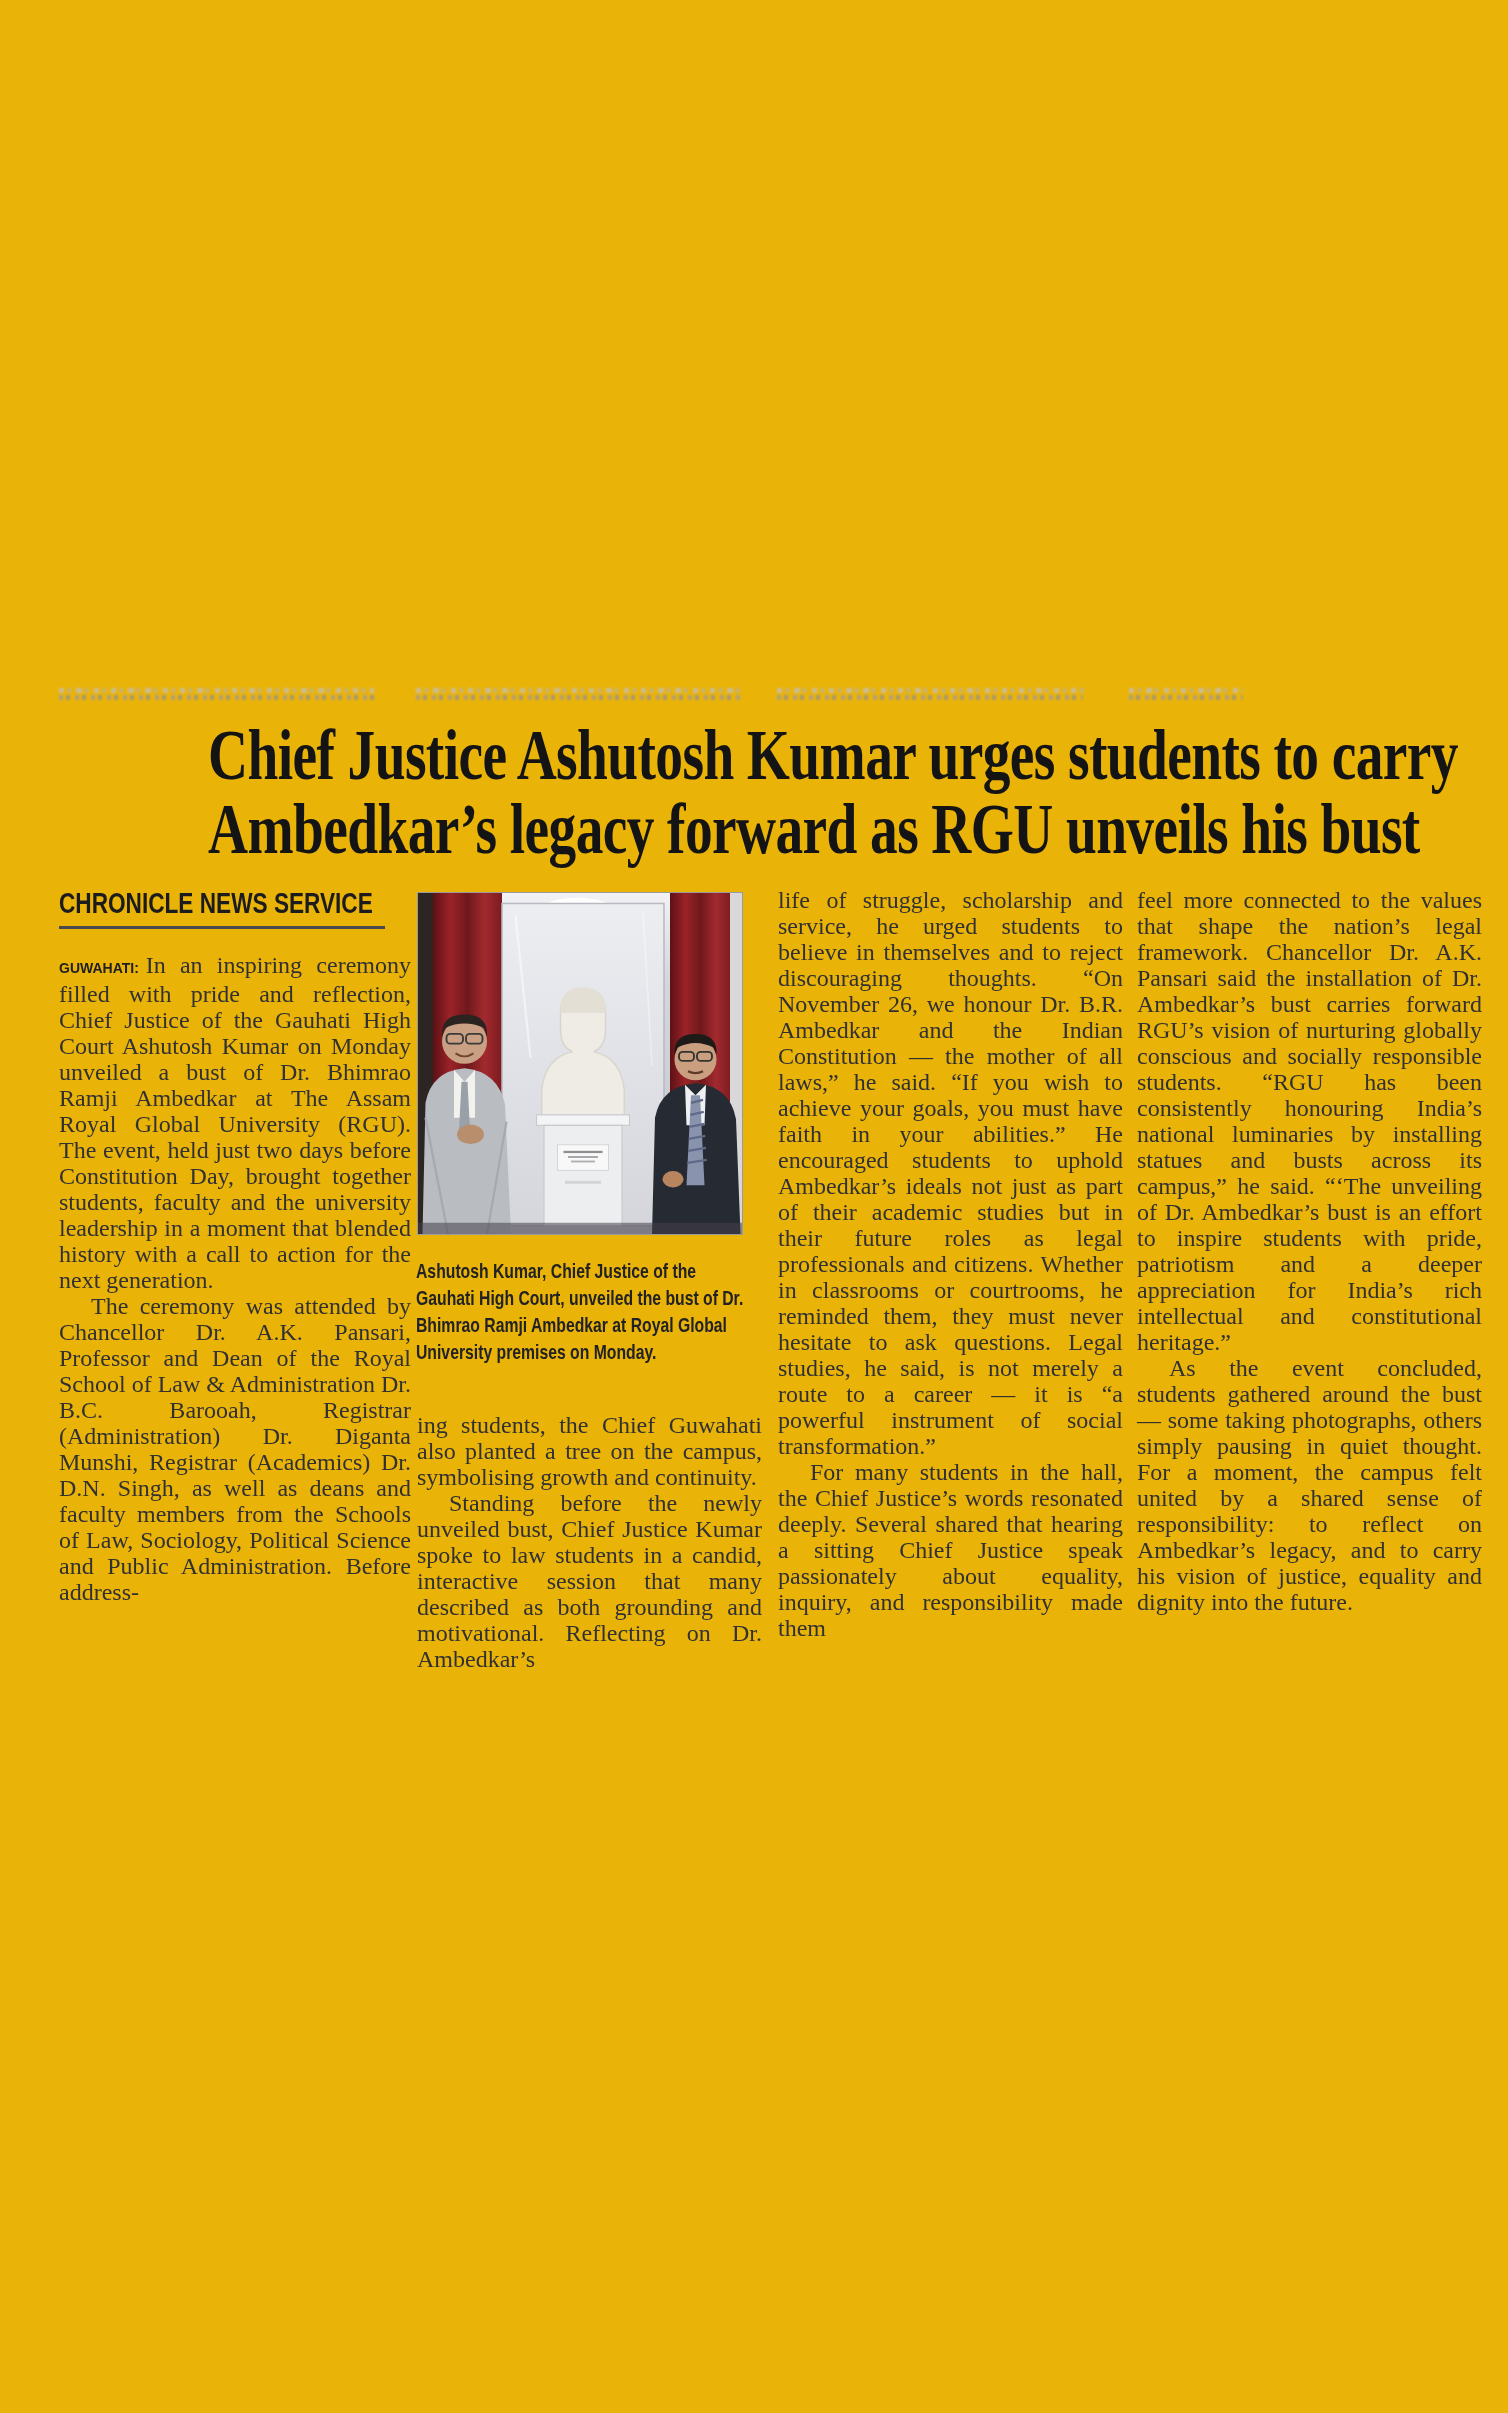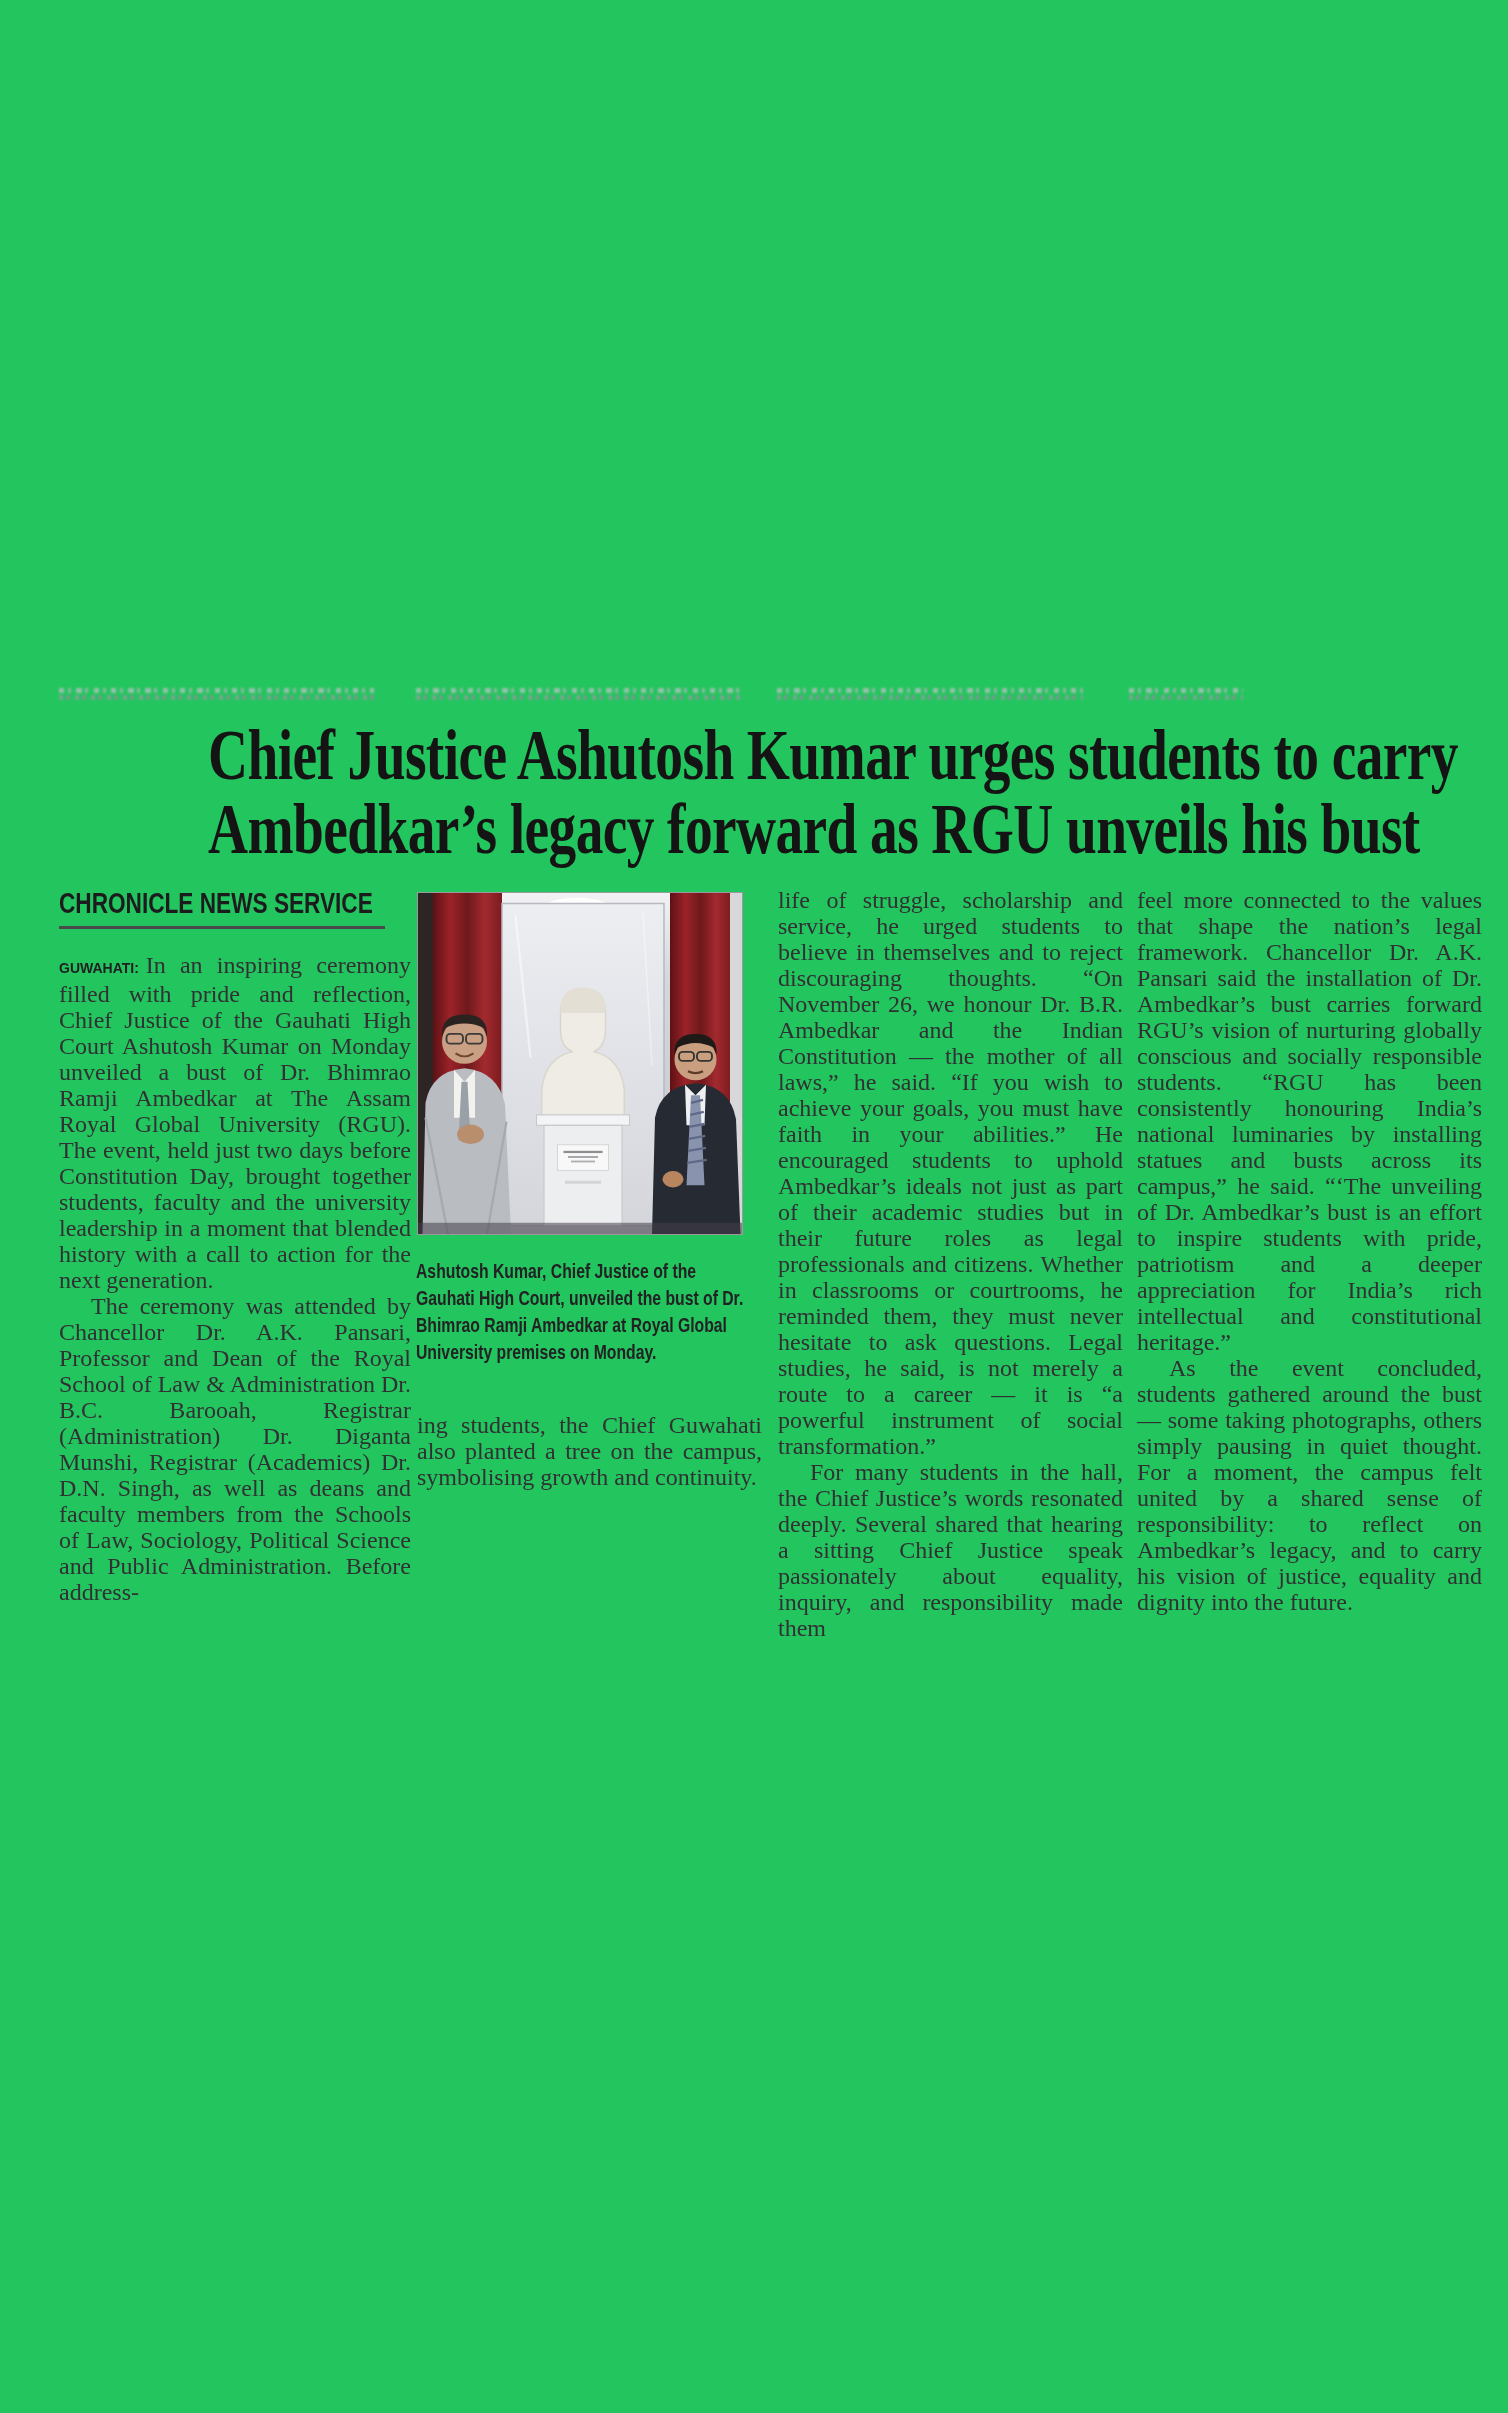--- a/index.html
+++ b/index.html
@@ -1,16 +1,16 @@
 <!DOCTYPE html>
 <html style="font-size:12px"><head>
 <meta charset="utf-8">
 <style>
   html,body{margin:0;padding:0;background:#ffffff;}
-  .sheet{position:relative;width:1508px;height:2413px;background:#22c55e;overflow:hidden;
+  .sheet{position:relative;width:1508px;height:2413px;background:#eab308;overflow:hidden;
          font-family:"Liberation Serif", serif;color:#2f2f31;}
 
   
   .remnant{position:absolute;height:13.6px;opacity:.75;filter:blur(0.8px);}
   .remnant .r1{height:4.5px;background:repeating-linear-gradient(90deg,#c0c0c5 0 5.3px,transparent 5.3px 9px,#b3b3b8 9px 12px,transparent 12px 17.3px);}
   .remnant .r2{height:5.3px;margin-top:2.3px;background:repeating-linear-gradient(90deg,#9b9ba1 0 3.8px,transparent 3.8px 6.8px,#8f8f95 6.8px 11.3px,transparent 11.3px 16px);}
 
   
   .headline{position:absolute;left:45px;top:718px;width:1418px;text-align:center;color:#141414;}
   .headline .hl{display:block;font-weight:700;font-size:72px;line-height:74px;letter-spacing:-0.8px;
@@ -155,20 +155,21 @@
       </g>
 
       <rect x="0" y="440" width="432" height="15" fill="#46404a" opacity="0.55"></rect>
     </svg>
   </div>
 
   <div class="caption">Ashutosh Kumar, Chief Justice of the Gauhati High Court, unveiled the bust of Dr. Bhimrao Ramji Ambedkar at Royal Global University premises on Monday.</div>
 
   <div class="col" style="left:417px;top:1412px;width:345px;">
     <p>ing students, the Chief Guwahati also planted a tree on the campus, symbolising growth and continuity.</p>
+    <p class="ind">Standing before the newly unveiled bust, Chief Justice Kumar spoke to law students in a candid, interactive session that many described as both grounding and motivational. Reflecting on Dr. Ambedkar’s</p>
   </div>
 
   <div class="col" style="left:778px;top:887px;width:345px;">
     <p>life of struggle, scholarship and service, he urged students to believe in themselves and to reject discouraging thoughts. “On November 26, we honour Dr. B.R. Ambedkar and the Indian Constitution — the mother of all laws,” he said. “If you wish to achieve your goals, you must have faith in your abilities.” He encouraged students to uphold Ambedkar’s ideals not just as part of their academic studies but in their future roles as legal professionals and citizens. Whether in classrooms or courtrooms, he reminded them, they must never hesitate to ask questions. Legal studies, he said, is not merely a route to a career — it is “a powerful instrument of social transformation.”</p>
     <p class="ind">For many students in the hall, the Chief Justice’s words resonated deeply. Several shared that hearing a sitting Chief Justice speak passionately about equality, inquiry, and responsibility made them</p>
   </div>
 
   <div class="col" style="left:1137px;top:887px;width:345px;">
     <p>feel more connected to the values that shape the nation’s legal framework. Chancellor Dr. A.K. Pansari said the installation of Dr. Ambedkar’s bust carries forward RGU’s vision of nurturing globally conscious and socially responsible students. “RGU has been consistently honouring India’s national luminaries by installing statues and busts across its campus,” he said. “‘The unveiling of Dr. Ambedkar’s bust is an effort to inspire students with pride, patriotism and a deeper appreciation for India’s rich intellectual and constitutional heritage.”</p>
     <p class="ind">As the event concluded, students gathered around the bust — some taking photographs, others simply pausing in quiet thought. For a moment, the campus felt united by a shared sense of responsibility: to reflect on Ambedkar’s legacy, and to carry his vision of justice, equality and dignity into the future.</p>

